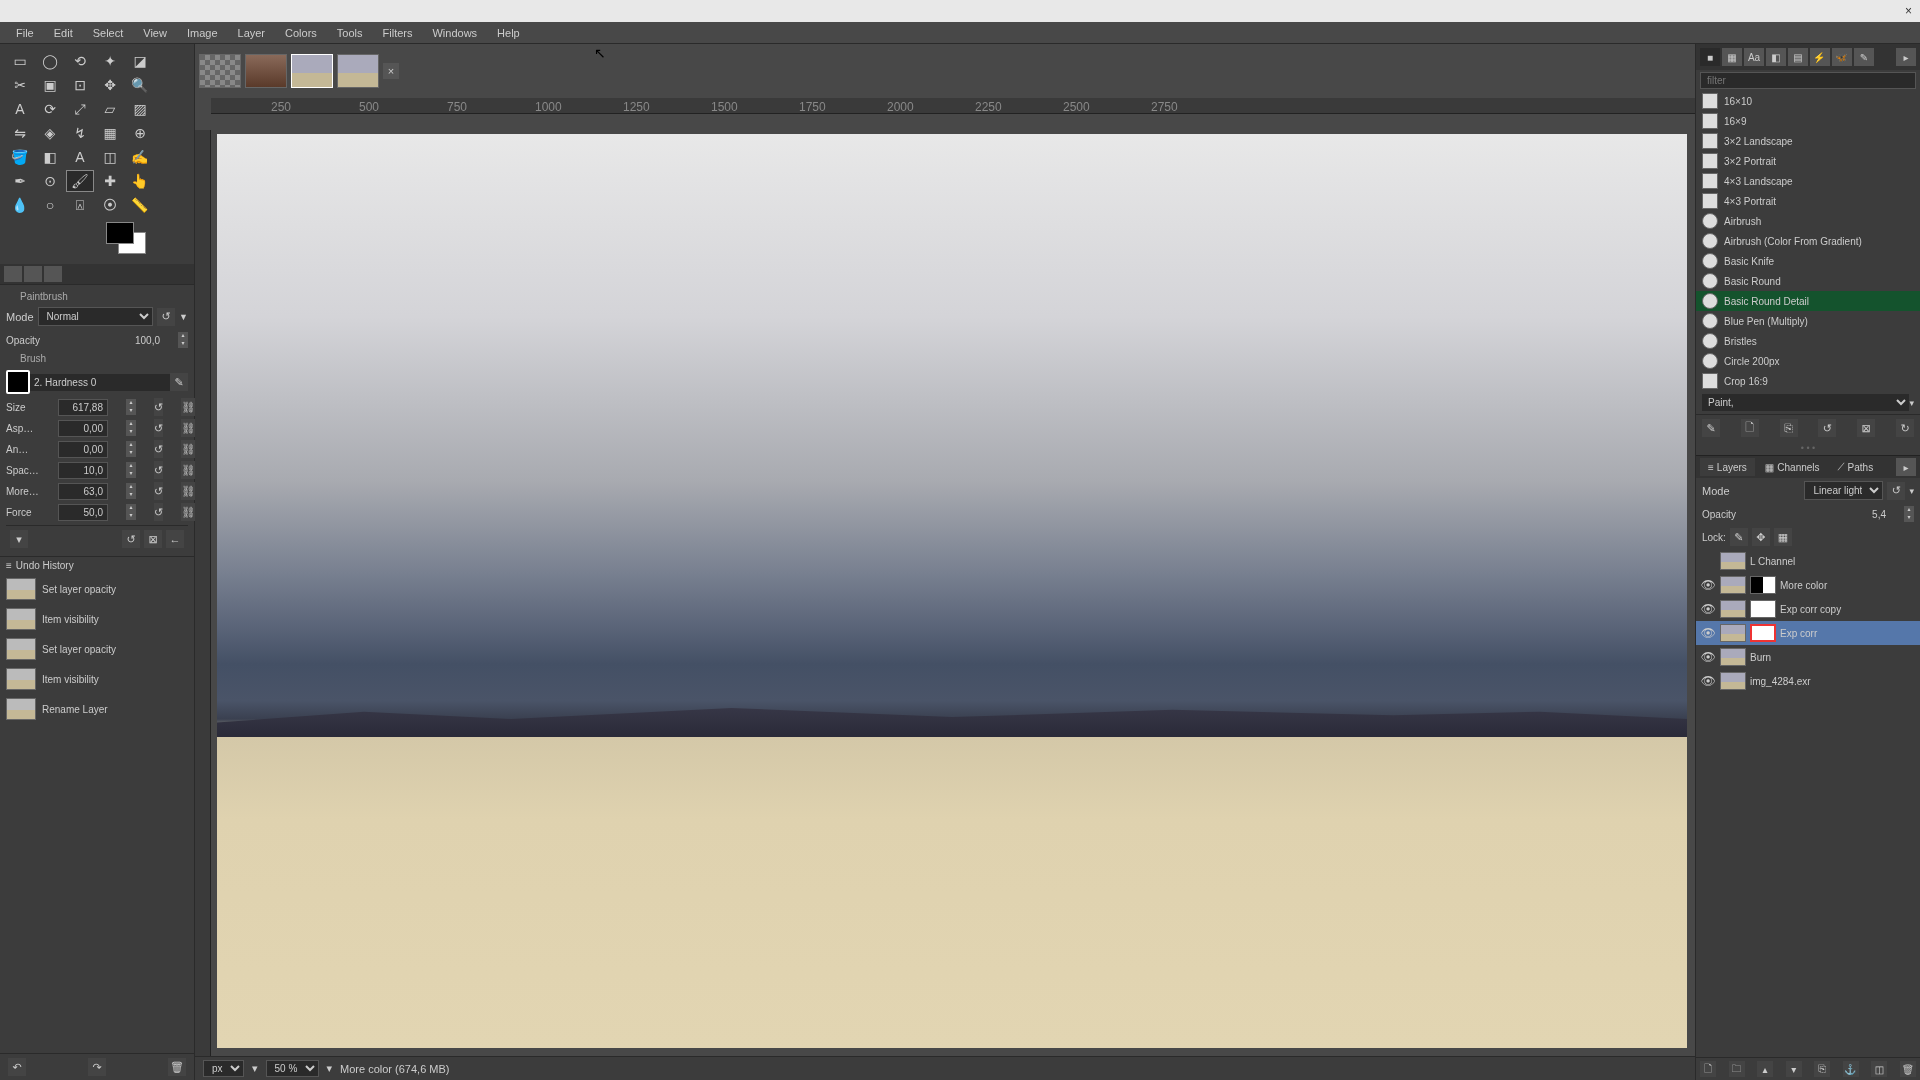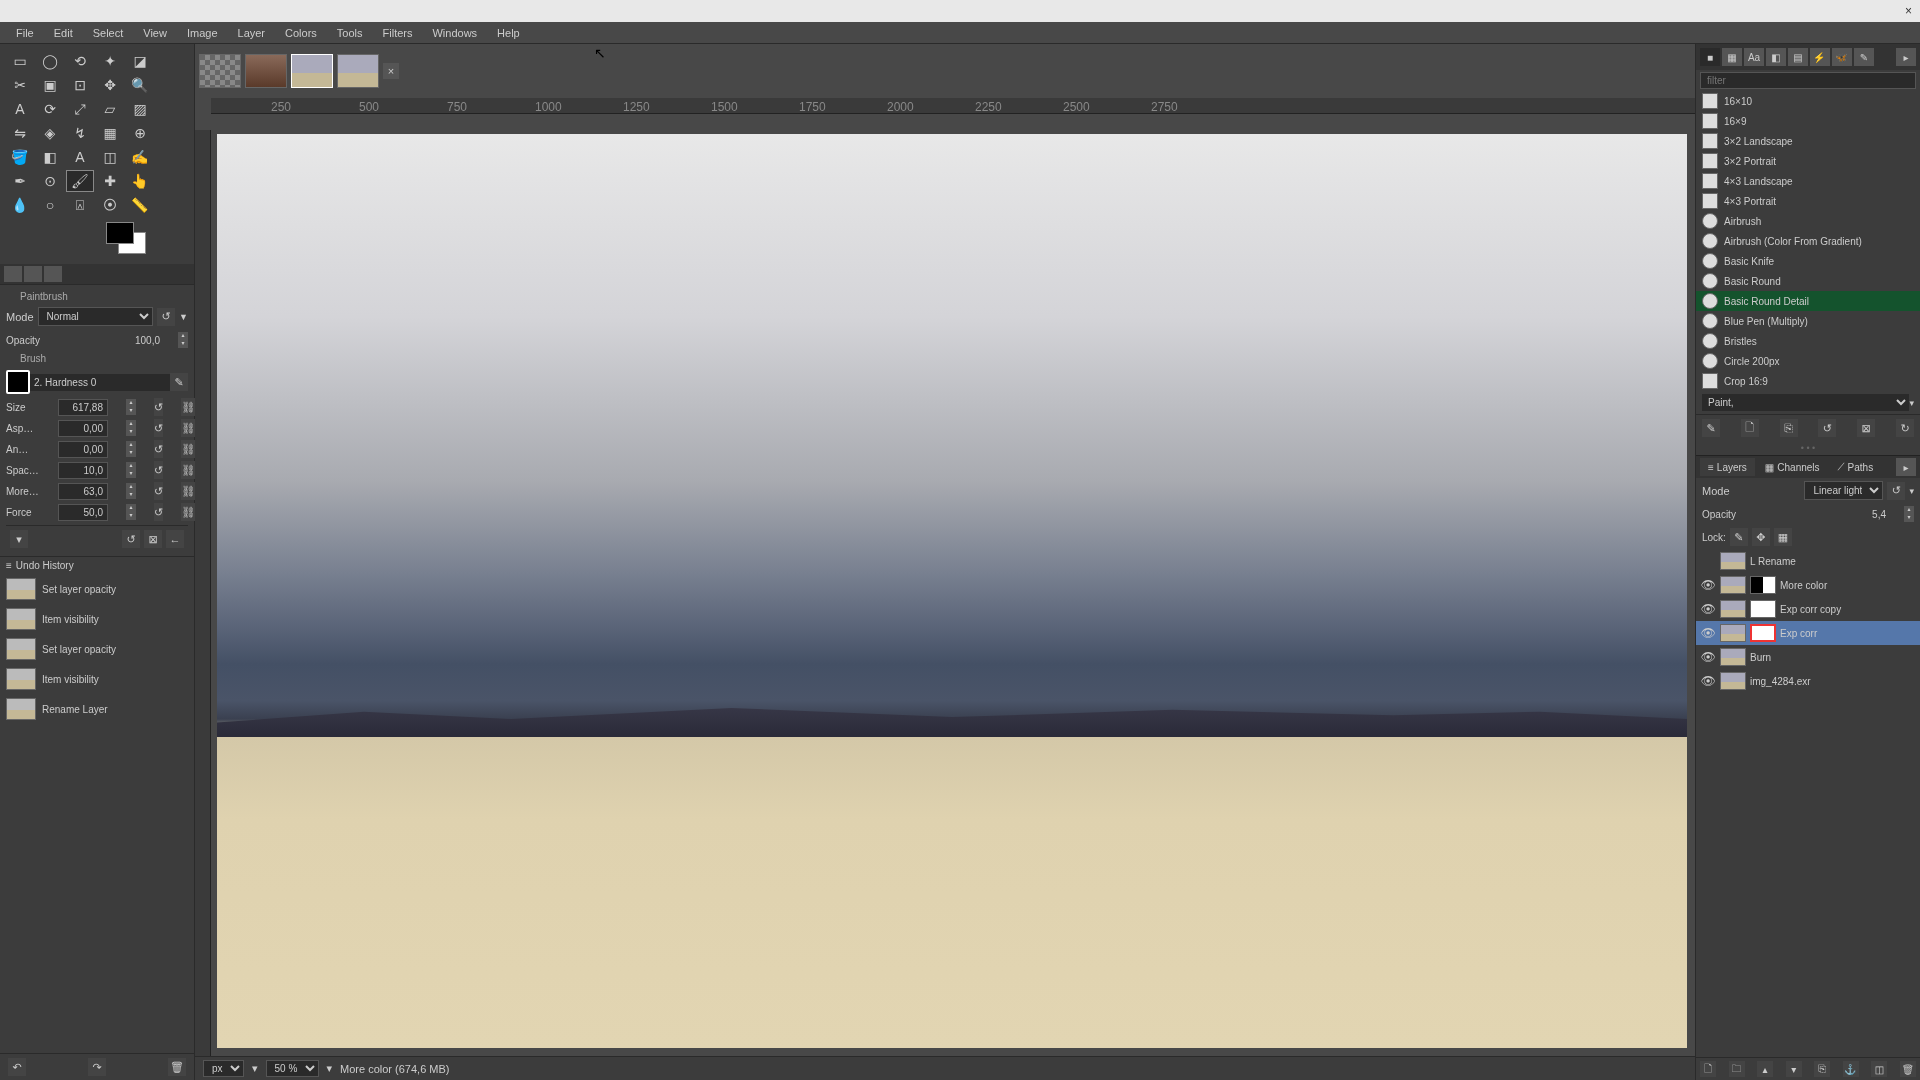--- a/index.html
+++ b/index.html
@@ -480,21 +480,21 @@
       <div class="lock-row">
         <span>Lock:</span>
         <div class="icon-btn">✎</div>
         <div class="icon-btn">✥</div>
         <div class="icon-btn">▦</div>
       </div>
       <div class="layer-list" id="layer-list">
           <div class="layer-item">
             <div class="layer-eye"></div>
             <div class="layer-thumb"></div>
-            <div class="layer-name">L Rename</div>
+            <div class="layer-name">L Channel</div>
           </div>
           <div class="layer-item">
             <div class="layer-eye">👁</div>
             <div class="layer-thumb"></div>
             <div class="layer-mask" style="background:linear-gradient(to right,#000 50%,#fff 50%)"></div>
             <div class="layer-name">More color</div>
           </div>
           <div class="layer-item">
             <div class="layer-eye">👁</div>
             <div class="layer-thumb"></div>

